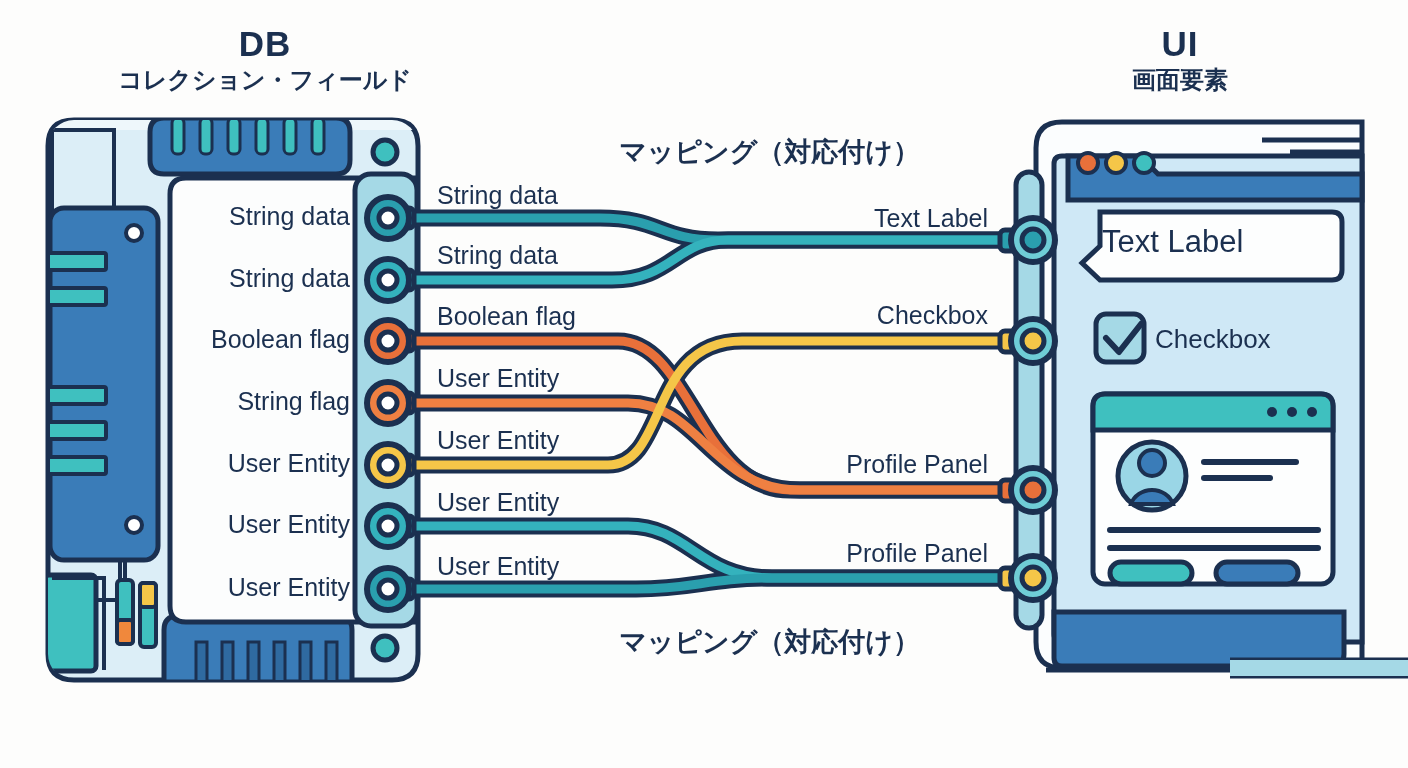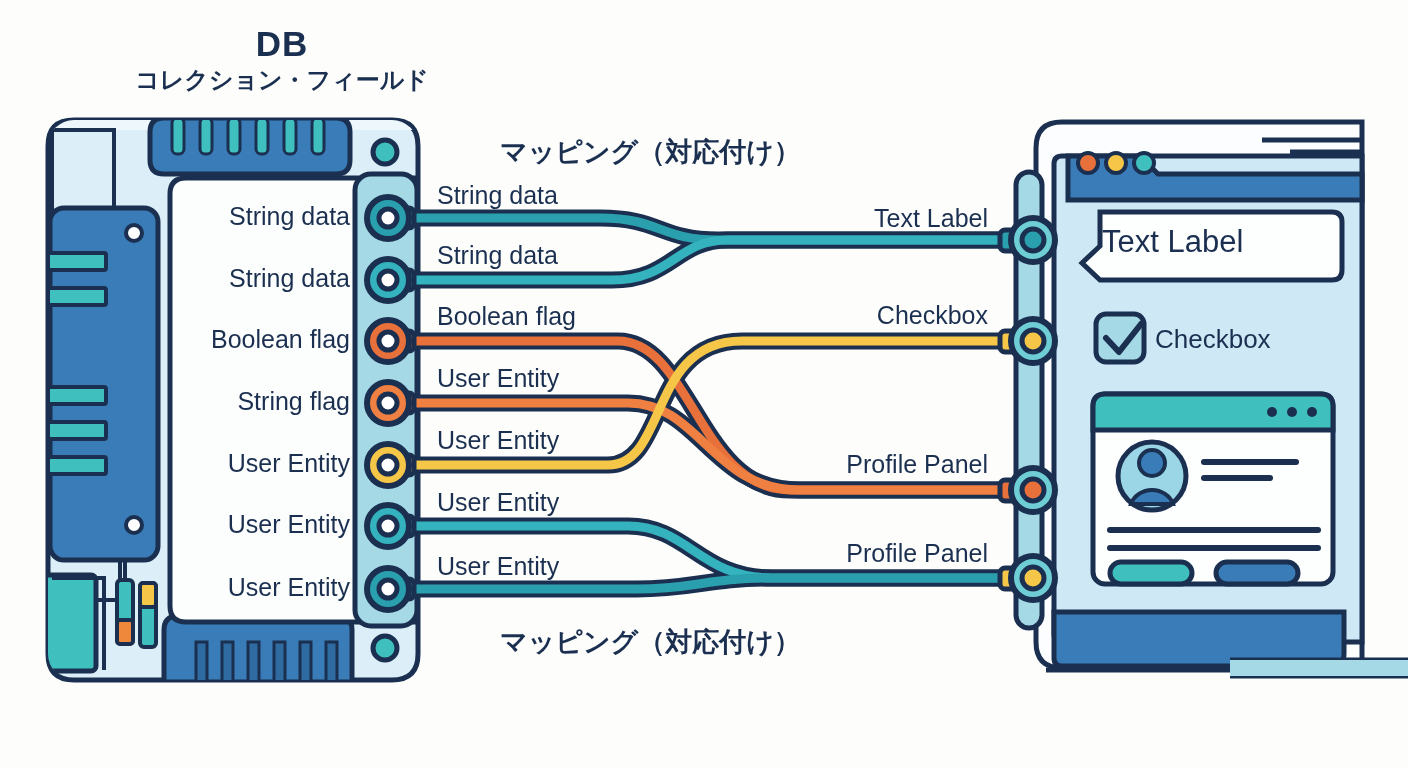--- a/index.html
+++ b/index.html
@@ -3,24 +3,24 @@
 <meta charset="utf-8">
 <style>
   html,body{margin:0;padding:0;background:#fdfdfc;}
   body{width:1408px;height:768px;overflow:hidden;
        font-family:"Liberation Sans","DejaVu Sans",sans-serif;}
   #stage{position:relative;width:1408px;height:768px;background:#fdfdfc;}
   svg#scene{position:absolute;left:0;top:0;width:1408px;height:768px;display:block;}
   .hdr{position:absolute;text-align:center;color:#1b3050;}
   .hdr .big{font-size:35px;font-weight:bold;letter-spacing:1px;line-height:1.05;}
   .hdr .sub{font-size:24px;font-weight:bold;line-height:1.25;margin-top:2px;}
-  #hdr-db{left:42px;top:26px;width:480px;}
+  #hdr-db{left:25px;top:26px;width:480px;}
   #hdr-ui{left:1035px;top:26px;width:290px;}
   .caption{position:absolute;color:#1b3050;font-size:27px;font-weight:bold;
-           text-align:left;width:420px;}
+           text-align:right;width:420px;}
   #cap-top{left:500px;top:134px;}
   #cap-bot{left:500px;top:624px;}
   .fieldlbl{position:absolute;right:0;color:#1b3050;font-size:25px;
             text-align:right;white-space:nowrap;}
   .wirelbl{position:absolute;color:#1b3050;font-size:25px;white-space:nowrap;}
   .uilbl{position:absolute;color:#1b3050;font-size:25px;white-space:nowrap;
          text-align:right;}
   #left-labels{position:absolute;left:150px;top:0;width:200px;height:768px;}
   #textlabel-txt{position:absolute;left:1102px;top:224px;font-size:31px;color:#1b3050;}
   #checkbox-txt{position:absolute;left:1155px;top:324px;font-size:26px;color:#1b3050;}
@@ -245,20 +245,22 @@
         <circle cx="1033" cy="578" r="11" fill="#f5c648" stroke="#1b3050" stroke-width="5"></circle>
       </g>
     </g>
   </svg>
 
   <div class="hdr" id="hdr-db">
     <div class="big">DB</div>
     <div class="sub">コレクション・フィールド</div>
   </div>
   <div class="hdr" id="hdr-ui">
+    <div class="big">UI</div>
+    <div class="sub">画面要素</div>
   </div>
 
   <div class="caption" id="cap-top">マッピング（対応付け）</div>
   <div class="caption" id="cap-bot">マッピング（対応付け）</div>
 
   <div id="left-labels">
     <div class="fieldlbl" style="top:202px">String data</div>
     <div class="fieldlbl" style="top:264px">String data</div>
     <div class="fieldlbl" style="top:325px">Boolean flag</div>
     <div class="fieldlbl" style="top:387px">String flag</div>

